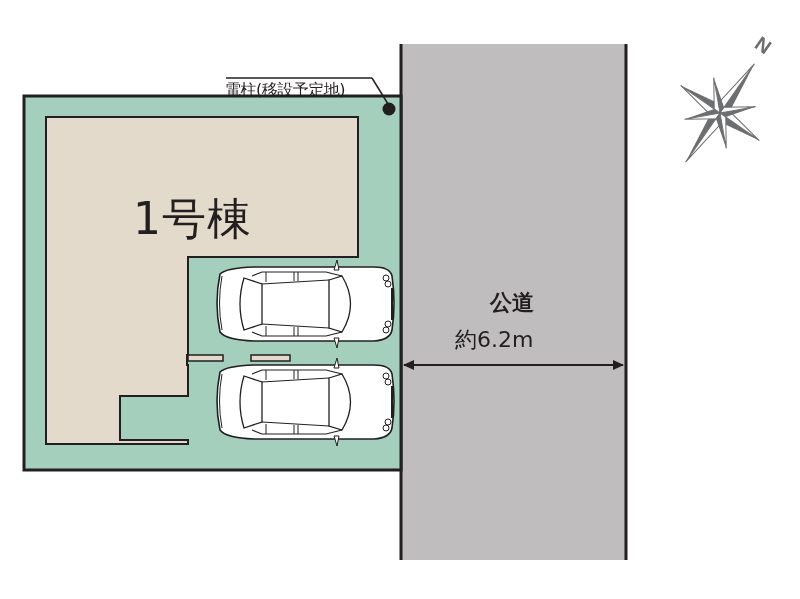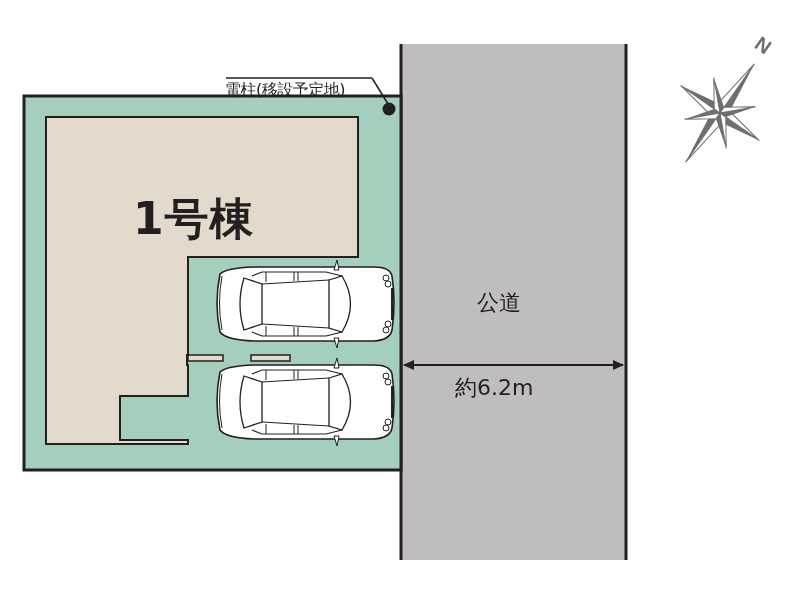--- a/index.html
+++ b/index.html
@@ -1,23 +1,23 @@
 <!DOCTYPE html>
 <html><head>
 <meta charset="utf-8">
 <style>
   html, body { margin:0; padding:0; background:#ffffff; }
   body { width:800px; height:599px; position:relative; overflow:hidden;
          font-family: "DejaVu Sans", "Liberation Sans", sans-serif; }
   #plan { position:absolute; left:0; top:0; width:800px; height:599px; }
   .lbl { position:absolute; color:#231f20; white-space:nowrap; }
   #pole-label { left:225px; top:52px; font-size:16px; letter-spacing:-0.5px;margin-top:28px; }
-  #building-label { left:133px; top:190px; font-size:44px; font-weight:bold; letter-spacing:1px; }
-  #road-name { left:477px; top:288px; font-size:22px; width:70px; text-align:left; }
-  #road-width { left:455px; top:325px; font-size:22px;margin-top:48px; }
+  #building-label { left:133px; top:190px; font-size:44px; font-weight:normal; letter-spacing:1px; }
+  #road-name { left:477px; top:288px; font-size:22px; width:70px; text-align:center;font-weight:bold; }
+  #road-width { left:455px; top:325px; font-size:22px; }
 </style>
 </head>
 <body>
 
 <svg id="plan" viewBox="0 0 800 599" xmlns="http://www.w3.org/2000/svg">
 
   <g>
     <rect x="400" y="44" width="227" height="516" fill="#bfbdbe"></rect>
     <line x1="401" y1="44" x2="401" y2="560" stroke="#231f20" stroke-width="3"></line>
     <line x1="626" y1="44" x2="626" y2="560" stroke="#231f20" stroke-width="3"></line>

